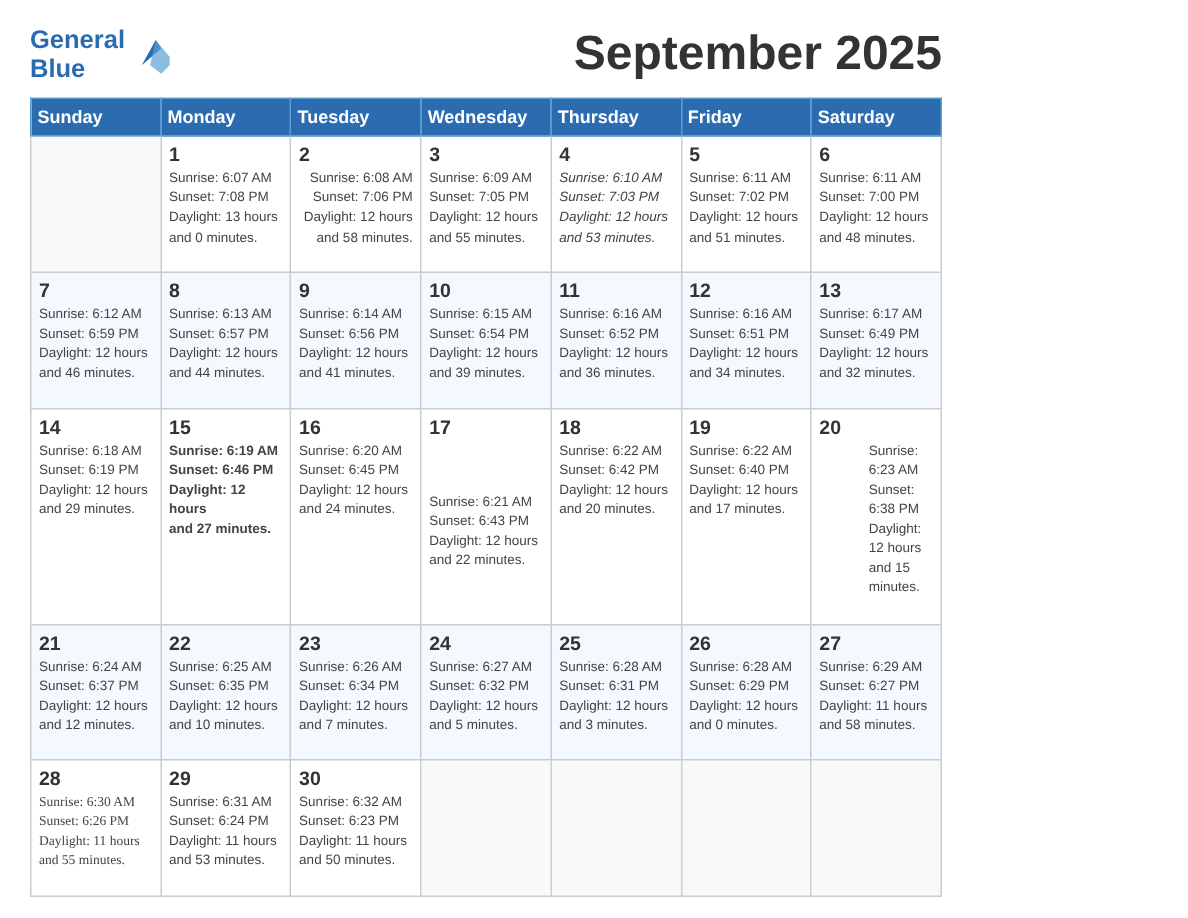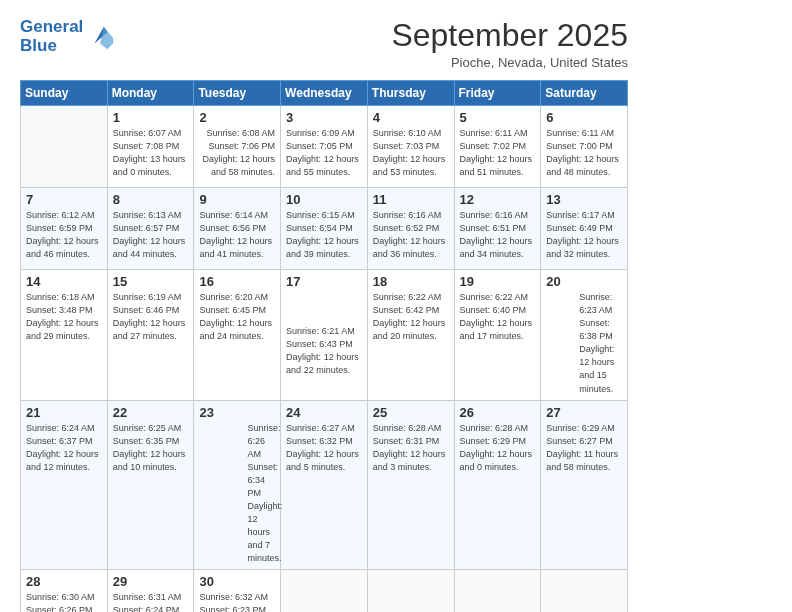--- a/index.html
+++ b/index.html
@@ -39,21 +39,21 @@
     .logo-icon {
       width: 28px;
       height: 28px;
       margin-left: 2px;
     }
     .title-block {
       text-align: right;
     }
     .month-title {
       font-size: 32px;
-      font-weight: normal;
+      font-weight: bold;
       color: #333;
       line-height: 1.1;
     }
     .location {
       font-size: 13px;
       color: #555;
       margin-top: 2px;
     }
     .calendar {
       flex: 1;
@@ -113,21 +113,20 @@
           </span>
           <svg class="logo-icon" viewBox="0 0 30 30">
             <polygon points="8,22 22,10 28,16 22,10 18,4" fill="#2b6cb0"></polygon>
             <polygon points="18,4 28,16 28,22 22,28 14,22" fill="#5a9fd4" opacity="0.7"></polygon>
           </svg>
         </div>
       </div>
     </div>
     <div class="title-block">
       <div class="month-title">September 2025</div>
-      <div class="location">Pioche, Nevada, United States</div>
     </div>
   </div>
 
   <table class="calendar">
     <thead>
       <tr>
       <th>Sunday</th>
           <th>Monday</th>
           <th>Tuesday</th>
           <th>Wednesday</th>
@@ -155,21 +154,21 @@
           </td>
           <td>
             <span class="day-num">3</span>
             <div class="day-info" style="white-space: pre-line;">Sunrise: 6:09 AM
 Sunset: 7:05 PM
 Daylight: 12 hours
 and 55 minutes.</div>
           </td>
           <td>
             <span class="day-num">4</span>
-            <div class="day-info" style="white-space: pre-line;">Sunrise: 6:10 AM
+            <div class="day-info" style="white-space: pre-line; font-style: italic;">Sunrise: 6:10 AM
 Sunset: 7:03 PM
 Daylight: 12 hours
 and 53 minutes.</div>
           </td>
           <td>
             <span class="day-num">5</span>
             <div class="day-info" style="white-space: pre-line;">Sunrise: 6:11 AM
 Sunset: 7:02 PM
 Daylight: 12 hours
 and 51 minutes.</div>
@@ -230,27 +229,27 @@
             <div class="day-info" style="white-space: pre-line;">Sunrise: 6:17 AM
 Sunset: 6:49 PM
 Daylight: 12 hours
 and 32 minutes.</div>
           </td>
         </tr>
         <tr>
           <td>
             <span class="day-num">14</span>
             <div class="day-info" style="white-space: pre-line;">Sunrise: 6:18 AM
-Sunset: 3:48 PM
+Sunset: 6:19 PM
 Daylight: 12 hours
 and 29 minutes.</div>
           </td>
           <td>
             <span class="day-num">15</span>
-            <div class="day-info" style="white-space: pre-line;">Sunrise: 6:19 AM
+            <div class="day-info" style="white-space: pre-line; font-weight: bold;">Sunrise: 6:19 AM
 Sunset: 6:46 PM
 Daylight: 12 hours
 and 27 minutes.</div>
           </td>
           <td>
             <span class="day-num">16</span>
             <div class="day-info" style="white-space: pre-line;">Sunrise: 6:20 AM
 Sunset: 6:45 PM
 Daylight: 12 hours
 and 24 minutes.</div>
@@ -294,21 +293,21 @@
           </td>
           <td>
             <span class="day-num">22</span>
             <div class="day-info" style="white-space: pre-line;">Sunrise: 6:25 AM
 Sunset: 6:35 PM
 Daylight: 12 hours
 and 10 minutes.</div>
           </td>
           <td>
             <span class="day-num">23</span>
-            <div class="day-info" style="white-space: pre-line; margin-left: 48px;">Sunrise: 6:26 AM
+            <div class="day-info" style="white-space: pre-line;">Sunrise: 6:26 AM
 Sunset: 6:34 PM
 Daylight: 12 hours
 and 7 minutes.</div>
           </td>
           <td>
             <span class="day-num">24</span>
             <div class="day-info" style="white-space: pre-line;">Sunrise: 6:27 AM
 Sunset: 6:32 PM
 Daylight: 12 hours
 and 5 minutes.</div>
@@ -331,21 +330,21 @@
             <span class="day-num">27</span>
             <div class="day-info" style="white-space: pre-line;">Sunrise: 6:29 AM
 Sunset: 6:27 PM
 Daylight: 11 hours
 and 58 minutes.</div>
           </td>
         </tr>
         <tr>
           <td>
             <span class="day-num">28</span>
-            <div class="day-info" style="white-space: pre-line;">Sunrise: 6:30 AM
+            <div class="day-info" style="white-space: pre-line; font-family: Liberation Serif, serif;">Sunrise: 6:30 AM
 Sunset: 6:26 PM
 Daylight: 11 hours
 and 55 minutes.</div>
           </td>
           <td>
             <span class="day-num">29</span>
             <div class="day-info" style="white-space: pre-line;">Sunrise: 6:31 AM
 Sunset: 6:24 PM
 Daylight: 11 hours
 and 53 minutes.</div>

